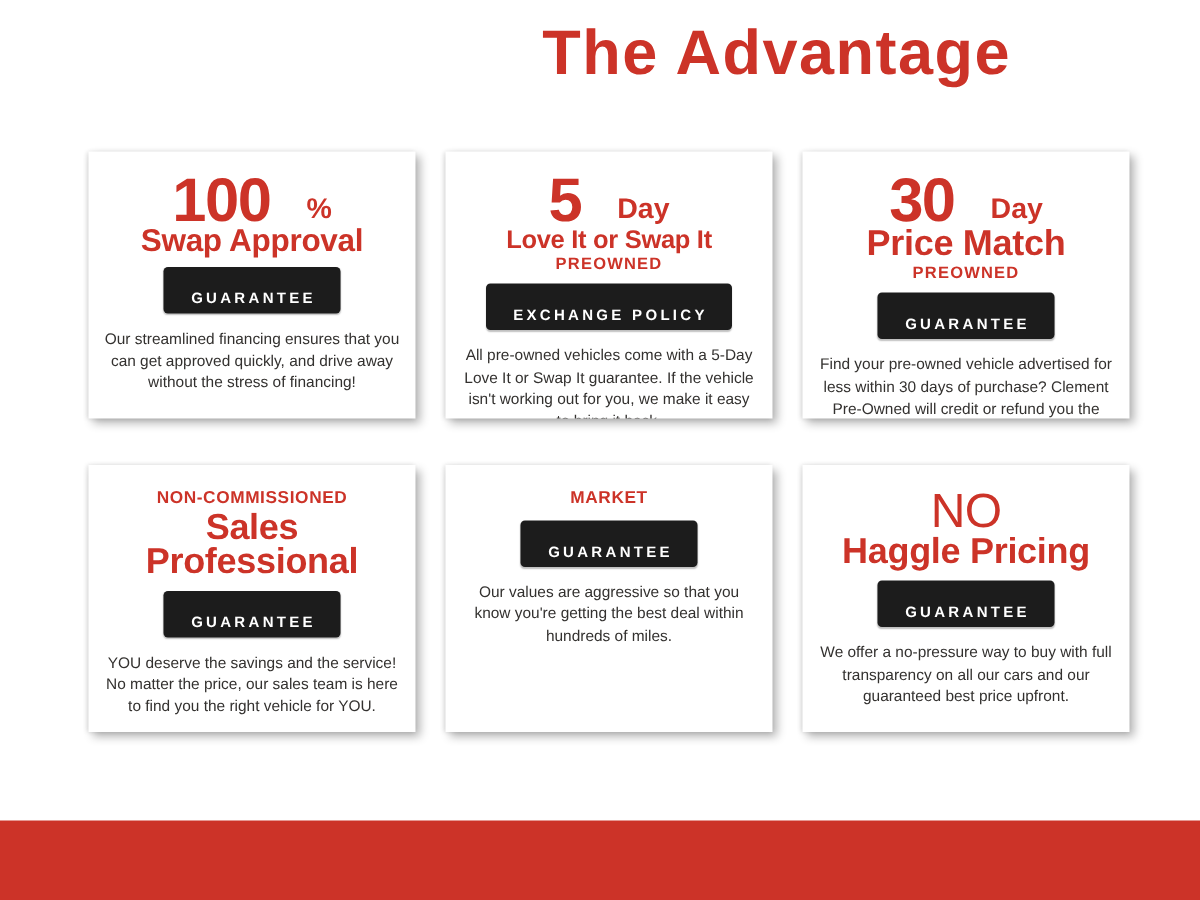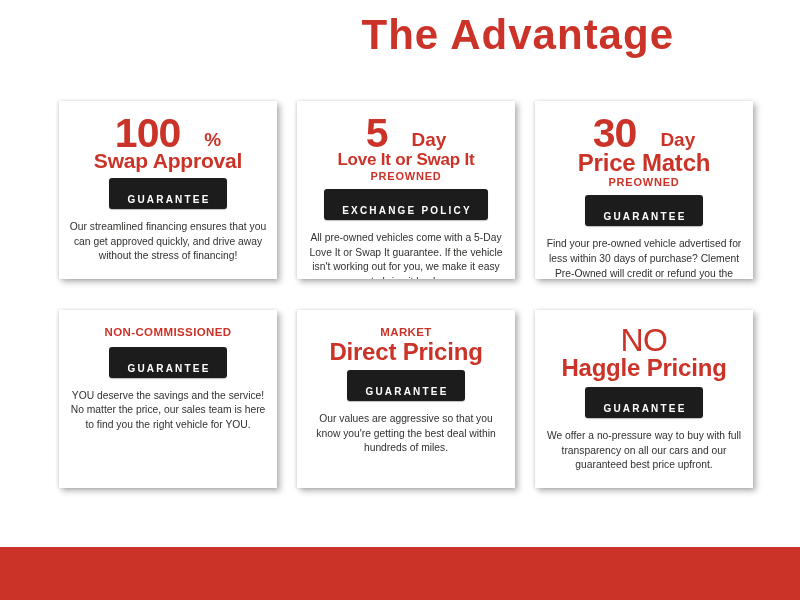--- a/index.html
+++ b/index.html
@@ -212,29 +212,29 @@
         <div class="title-main word-big">Price Match</div>
         <div class="subline">PREOWNED</div>
       </div>
       <div class="badge">GUARANTEE</div>
       <div class="body-copy">Find your pre-owned vehicle advertised for less within 30 days of purchase? Clement Pre-Owned will credit or refund you the difference.</div>
     </div>
 
     <div class="card">
       <div class="headline">
         <div class="eyebrow">NON-COMMISSIONED</div>
+        <div class="title-main word-big">Sales Professional</div>
       </div>
       <div class="badge">GUARANTEE</div>
       <div class="body-copy">YOU deserve the savings and the service! No matter the price, our sales team is here to find you the right vehicle for YOU.</div>
     </div>
 
     <div class="card">
       <div class="headline">
         <div class="eyebrow">MARKET</div>
-        <div class="title-main word-big">Direct Pricing</div>
       </div>
       <div class="badge">GUARANTEE</div>
       <div class="body-copy">Our values are aggressive so that you know you're getting the best deal within hundreds of miles.</div>
     </div>
 
     <div class="card">
       <div class="headline">
         <div class="word-no">NO</div>
         <div class="title-main word-big">Haggle Pricing</div>
       </div>

